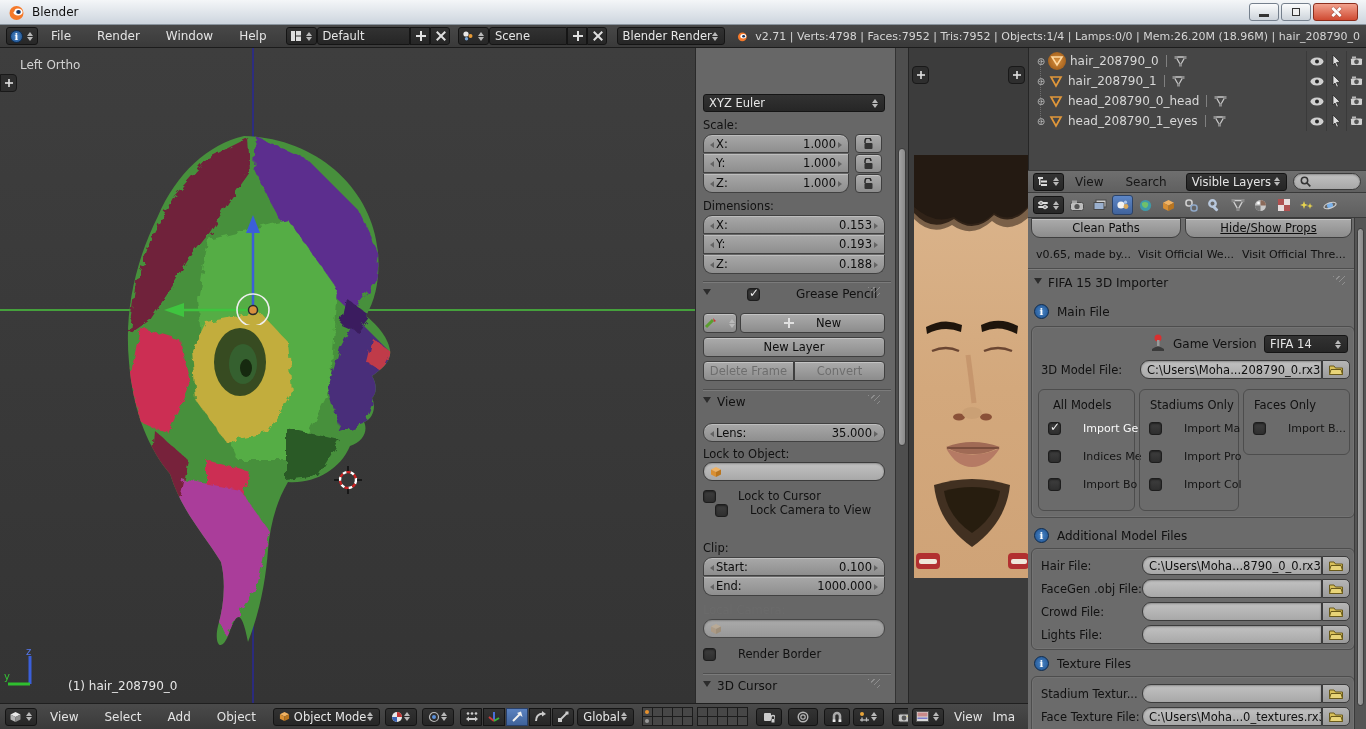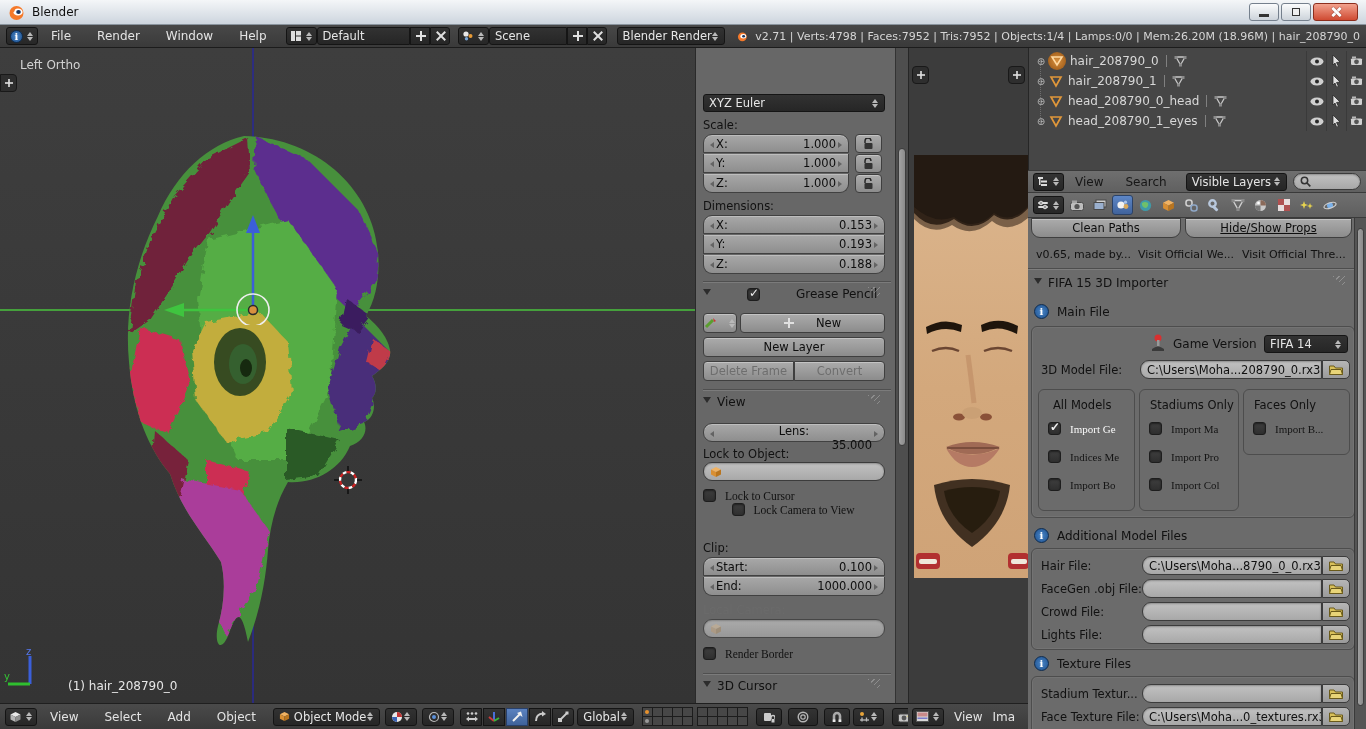--- a/index.html
+++ b/index.html
@@ -25,21 +25,21 @@
   .num { background:linear-gradient(#a8a8a8,#8e8e8e); border:1px solid #414141;
     color:#0d0d0d; font-size:11.5px; display:flex; align-items:center; height:19px;
     padding:0 12px; position:relative; box-shadow:inset 0 1px 0 rgba(255,255,255,.25); }
   .num::before { content:""; position:absolute; left:3px; top:7px;
     border:3px solid transparent; border-right:4px solid rgba(0,0,0,.35); }
   .num::after { content:""; position:absolute; right:3px; top:7px;
     border:3px solid transparent; border-left:4px solid rgba(0,0,0,.35); }
   .num .val { margin-left:auto; }
   .grp-top { border-radius:9px 9px 0 0; } .grp-mid { border-radius:0; border-top:none; }
   .grp-bot { border-radius:0 0 9px 9px; border-top:none; }
-  .pill { border-radius:9px;flex-direction:column; }
+  .pill { border-radius:9px; }
   .cb { width:13px; height:13px; background:linear-gradient(#3e3e3e,#2f2f2f);
     border:1px solid #1d1d1d; border-radius:3px; box-shadow:inset 0 1px 2px rgba(0,0,0,.5);
     flex:none; position:relative; }
   .cb.on::after { content:"\2713"; position:absolute; left:1px; top:-3px; color:#f0f0f0;
     font-size:12px; font-weight:bold; }
   .lbl { font-size:11.5px; color:#111; white-space:nowrap; }
   .lbl-dim { color:#6a6a6a; }
   .panelhdr { display:flex; align-items:center; gap:6px; color:#111; font-size:12px; }
   .tri-d { width:0; height:0; border:4px solid transparent; border-top:6px solid #2c2c2c; margin-top:4px; }
   .stripes { position:absolute; right:3px; width:16px; height:14px;
@@ -132,21 +132,21 @@
     border-radius:3px; }
   .ptab.active { background:linear-gradient(#5d86c6,#40639c); border:1px solid #2b4267; }
 
   
   #props { left:1028px; top:218px; width:338px; height:511px; background:#6b6b6b; overflow:hidden; }
   #props-scroll { position:absolute; right:0; top:0; width:12px; height:511px; background:#555;
     border-left:1px solid #3a3a3a; }
   #props-scroll .thumb { position:absolute; left:2px; top:10px; width:7px; height:478px;
     background:linear-gradient(90deg,#a0a0a0,#8a8a8a); border-radius:5px; border:1px solid #3d3d3d; }
   .subbox { position:absolute; border:1px solid #4d4d4d; border-radius:6px; }
-  .cbrow { position:absolute; display:flex; align-items:center; gap:9px;font-family:Liberation Serif, serif; }
+  .cbrow { position:absolute; display:flex; align-items:center; gap:22px; }
   .cbrow .t { font-size:11px; color:#151515; white-space:nowrap; }
   .cbrow .t.on { color:#fafafa; }
   .folder-btn { background:linear-gradient(#b6b6b6,#9a9a9a); border:1px solid #3c3c3c;
     display:flex; align-items:center; justify-content:center; height:19px; }
 
   
   #bottombar { left:0; top:703px; width:908px; height:26px;
     background:linear-gradient(#4a4a4a,#3a3a3a); border-top:1px solid #1f1f1f;
     display:flex; align-items:center; padding:0 5px; overflow:hidden; }
   .mini-btn { width:22px; height:18px; background:linear-gradient(#333,#272727);

